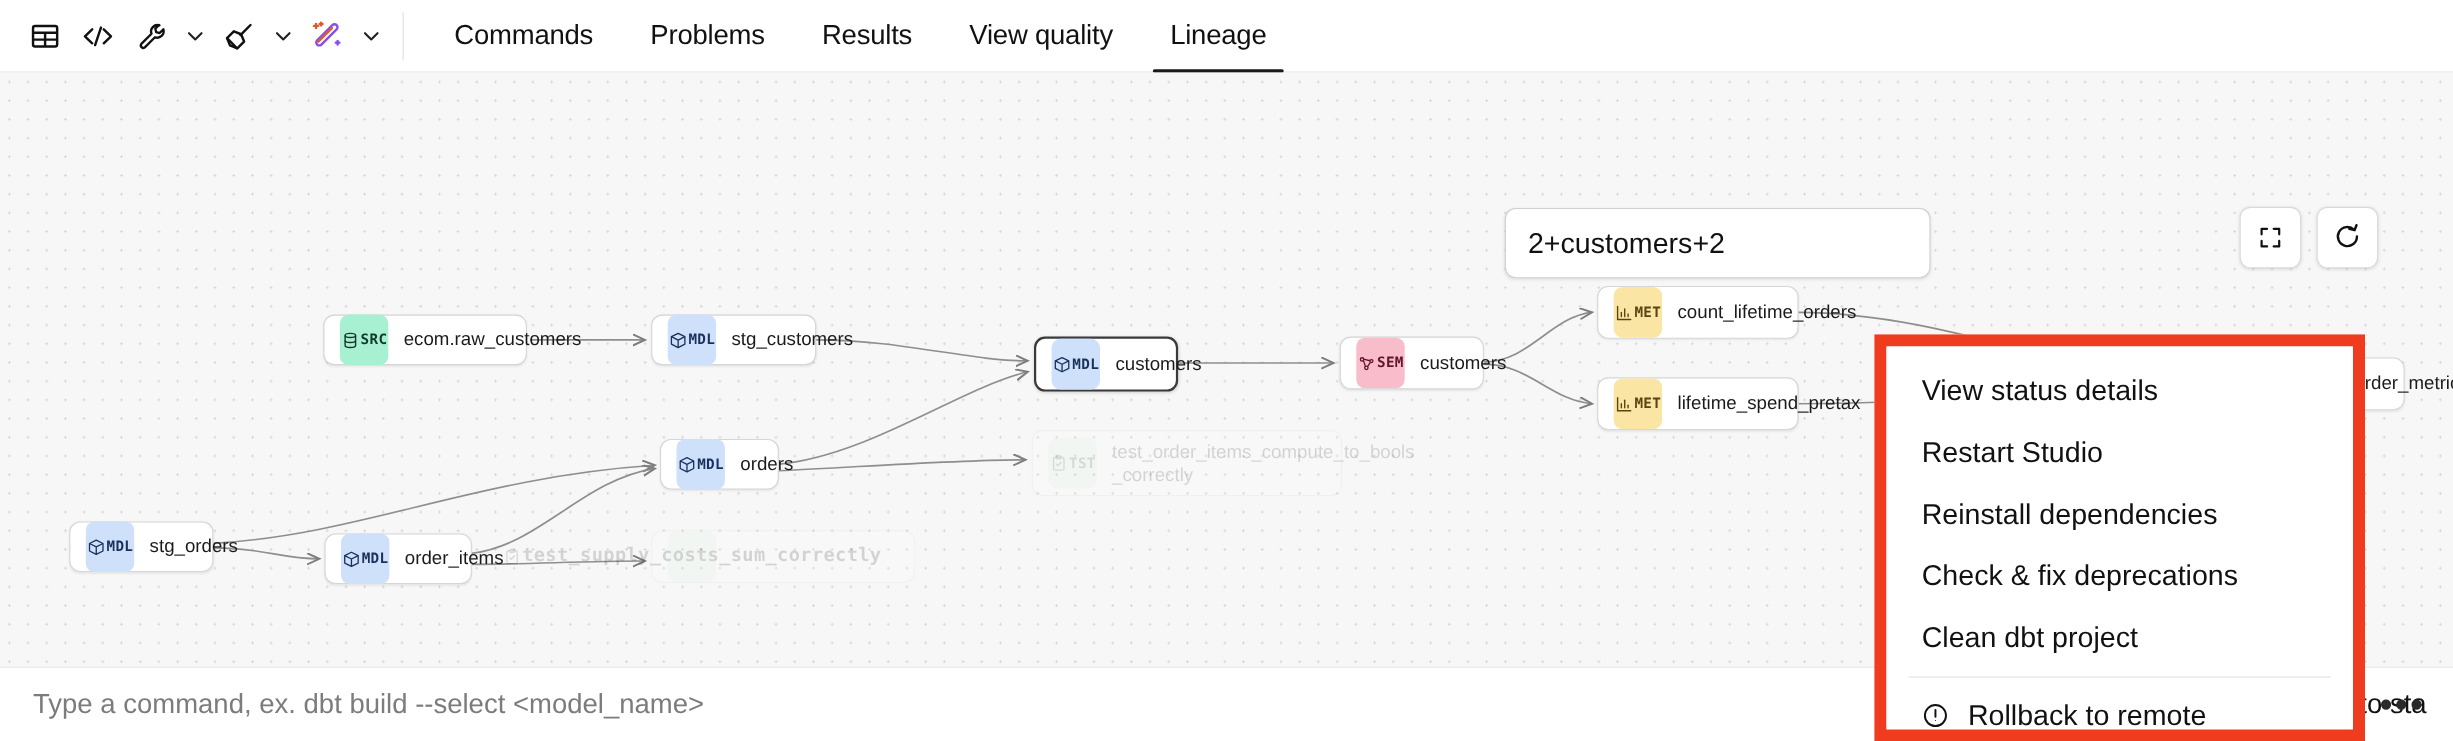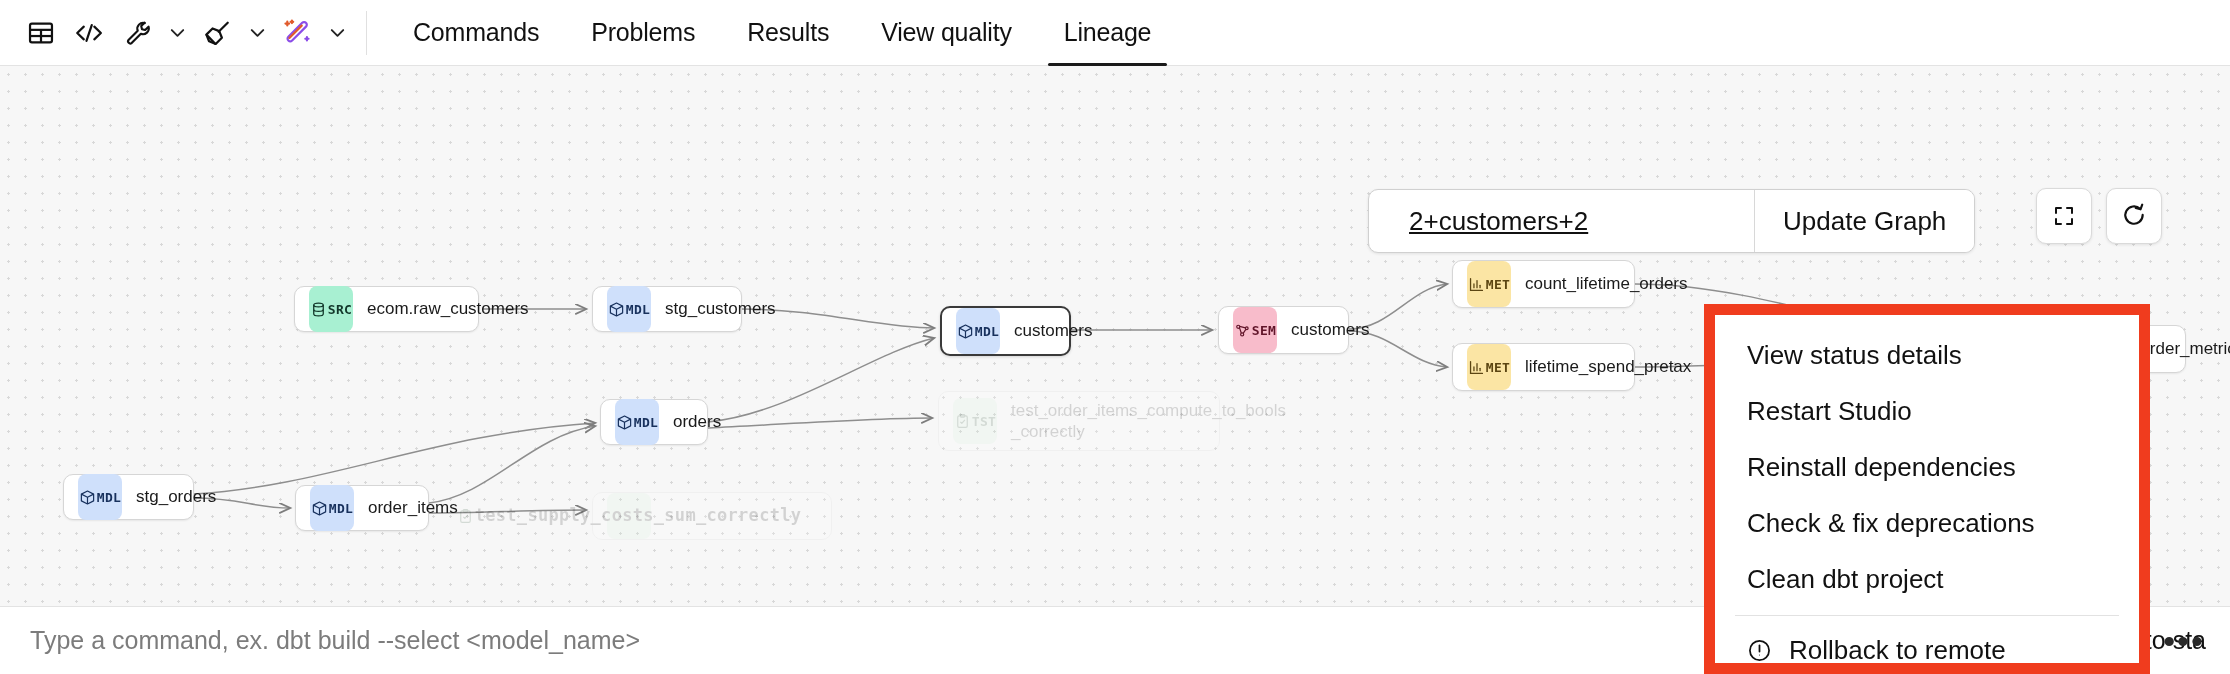--- a/index.html
+++ b/index.html
@@ -75,21 +75,21 @@
   .node-label { font-size: 17px; color: #1a1a1a; line-height: 1.25; white-space: pre-line; }
 
   
   .search-wrap {
     position: absolute; left: 1368px; top: 123px; display: flex; align-items: stretch;
     height: 64px; background: #fff; border: 1px solid #d0d0d0; border-radius: 10px;
     box-shadow: 0 1px 3px rgba(0,0,0,0.09); overflow: hidden;
   }
   .search-input {
     width: 385px; border: none; outline: none; font-size: 26px; color: #111;
-    padding: 0 40px; font-family: "Liberation Sans", sans-serif; background: transparent; text-decoration: underline;
+    padding: 0 20px; font-family: "Liberation Sans", sans-serif; background: transparent;
   }
   .update-btn {
     display: flex; align-items: center; padding: 0 28px; font-size: 26px; color: #111;
     border-left: 1px solid #d8d8d8; cursor: pointer; background: #fff; white-space: nowrap;
   }
 
   .canvas-ctrls { position: absolute; left: 2036px; top: 122px; display: flex; gap: 14px; }
   .ctrl-btn {
     width: 56px; height: 56px; background: #fff; border: 1px solid #dadada; border-radius: 10px;
     display: flex; align-items: center; justify-content: center; cursor: pointer;
@@ -327,21 +327,21 @@
             <rect x="7.4" y="1.8" width="5.2" height="3" rx="1"></rect>
             <polyline points="7.4,10.4 9.2,12.2 12.8,8.2"></polyline>
           </svg>
         </span>
         <span>TST</span>
       </div>
       <div class="node-label">test_order_items_compute_to_bools
 _correctly</div>
     </div>
 
-    <div class="node ghost" style="left:592px; top:426px; width:240px; height:48px;">
+    <div class="node ghost" style="left:592px; top:416px; width:240px; height:48px;">
       <div class="badge badge-tst">
         <span class="gl">
           <svg width="17" height="17" viewBox="0 0 20 20" fill="none" stroke="#1f4a28" stroke-width="1.4" stroke-linejoin="round">
             <rect x="4.4" y="3.4" width="11.2" height="13.6" rx="1.6"></rect>
             <rect x="7.4" y="1.8" width="5.2" height="3" rx="1"></rect>
             <polyline points="7.4,10.4 9.2,12.2 12.8,8.2"></polyline>
           </svg>
         </span>
         <span class="node-label">test_supply_costs_sum_correctly</span>
       </div>
@@ -414,23 +414,20 @@
               <rect x="6.2" y="11" width="7.6" height="5.6"></rect>
           </svg>
         </span>
         <span>SVO</span>
       </div>
       <div class="node-label">customer_order_metrics</div>
     </div>
 
     <div class="search-wrap">
       <input class="search-input" value="2+customers+2" placeholder="Search lineage" style="">
-      <div class="update-btn">
-        <span>Update Graph</span>
-      </div>
     </div>
 
     <div class="canvas-ctrls">
       <div class="ctrl-btn">
         <svg width="24" height="24" viewBox="0 0 24 24" fill="none" stroke="#111" stroke-width="2" stroke-linecap="round" stroke-linejoin="round">
           <polyline points="4,9 4,4 9,4"></polyline>
             <polyline points="15,4 20,4 20,9"></polyline>
             <polyline points="20,15 20,20 15,20"></polyline>
             <polyline points="9,20 4,20 4,15"></polyline>
         </svg>

